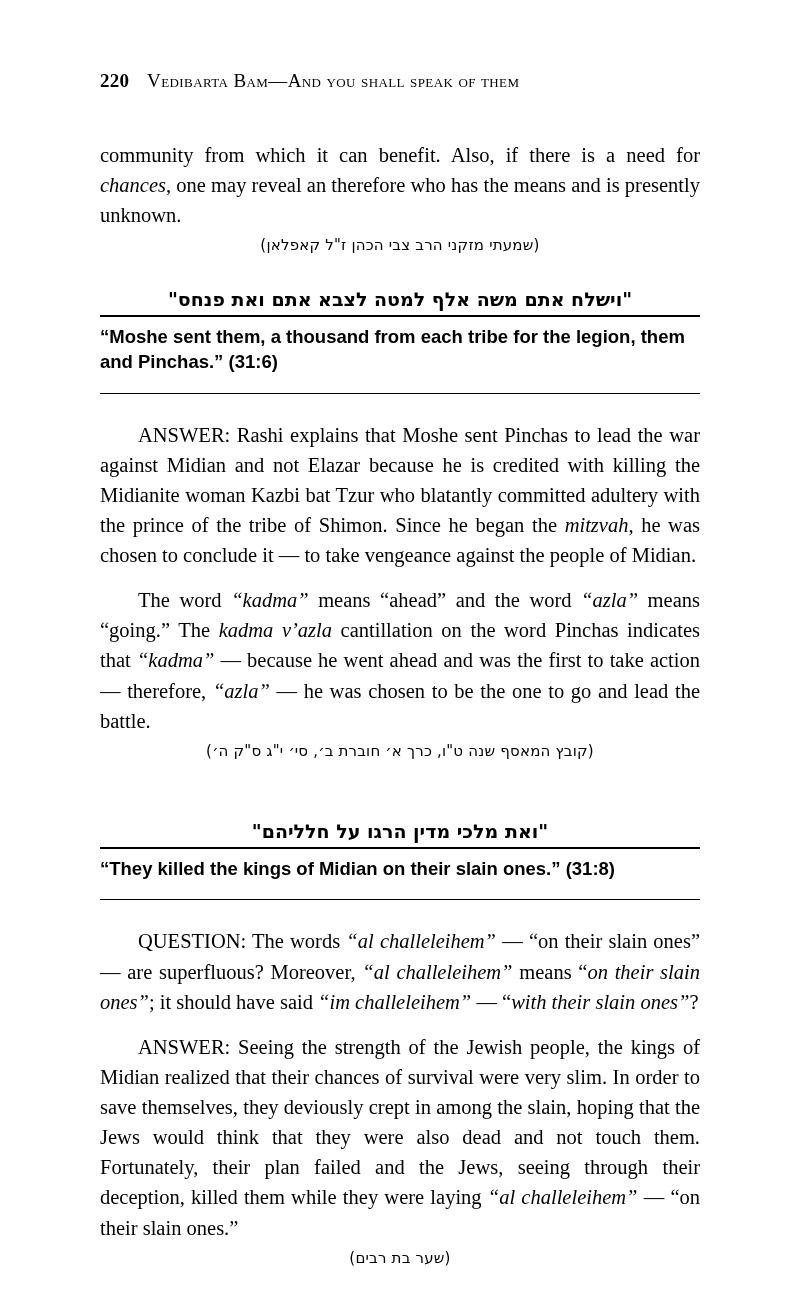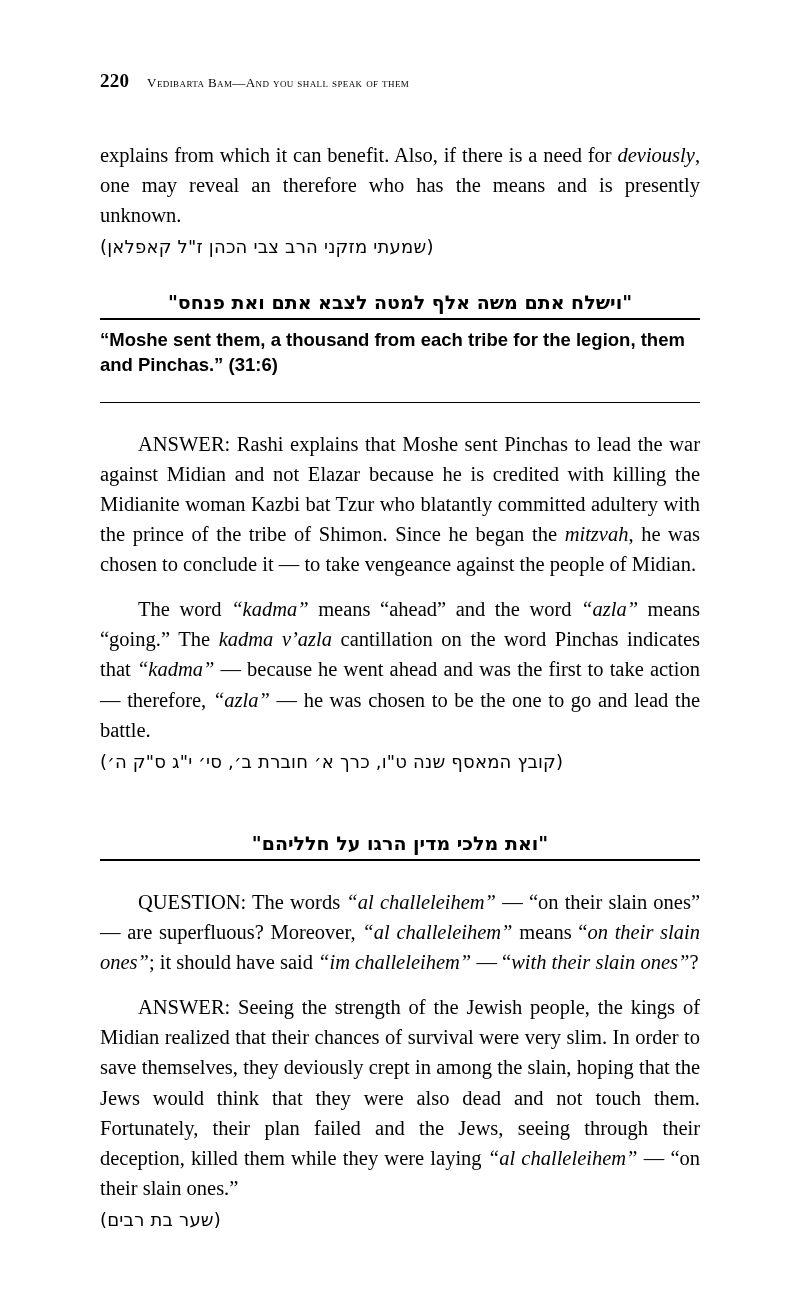--- a/index.html
+++ b/index.html
@@ -30,21 +30,21 @@
     align-items: baseline;
     gap: 18px;
     font-family: "Liberation Serif", serif;
   }
   .folio {
     font-size: 19px;
     font-weight: bold;
     letter-spacing: 0.2px;
   }
   .head-title {
-    font-size: 13px;
+    font-size: 19px;
     font-variant: small-caps;
     letter-spacing: 0.4px;
     white-space: nowrap;
   }
 
   
   .body-block {
     margin-top: 48px;
   }
   p.para {
@@ -59,22 +59,22 @@
     text-indent: 38px;
   }
   p.para + p.para {
     margin-top: 15px;
   }
   .ital { font-style: italic; }
 
   
   .credit {
     direction: rtl;
-    text-align: left;
-    font-size: 18px;
+    text-align: center;
+    font-size: 15px;
     font-family: "DejaVu Sans", sans-serif;
     margin-top: 6px;
     letter-spacing: 0.2px;
   }
 
   
   .verse-head {
     margin-top: 34px;
     direction: rtl;
     text-align: center;
@@ -83,41 +83,41 @@
     font-size: 19px;
     padding-bottom: 5px;
     border-bottom: 2.5px solid #000;
   }
   .english-verse {
     font-family: "Liberation Sans", sans-serif;
     font-weight: bold;
     font-size: 18.5px;
     line-height: 1.33;
     padding-top: 8px;
-    padding-bottom: 24px;
+    padding-bottom: 18px;
     border-bottom: 1.2px solid #000;
     text-align: left;
   }
   .section { margin-bottom: 0; }
   .section .body-block { margin-top: 26px; }
 
   .spacer-lg { height: 26px; }
 </style>
 </head>
 <body>
 
 <div class="page">
 
   <div class="running-head">
     <span class="folio">220</span>
     <span class="head-title">Vedibarta Bam—And you shall speak of them</span>
   </div>
 
   <div class="body-block">
-    <p class="para"><span>explains from which it can benefit. Also, if there is a need for </span><span class="ital">deviously</span><span>, one may reveal an therefore who has the means and is presently unknown.</span></p>
+    <p class="para"><span>community from which it can benefit. Also, if there is a need for </span><span class="ital">chances</span><span>, one may reveal an therefore who has the means and is presently unknown.</span></p>
     <div class="credit">(שמעתי מזקני הרב צבי הכהן ז"ל קאפלאן)</div>
   </div>
 
   <div class="section">
     <div class="verse-head">"וישלח אתם משה אלף למטה לצבא אתם ואת פנחס"</div>
     <div class="english-verse">“Moshe sent them, a thousand from each tribe for the legion, them and Pinchas.” (31:6)</div>
 
     <div class="body-block">
 
       <p class="para indent"><span>ANSWER:</span><span> Rashi explains that Moshe sent Pinchas to lead the war against Midian and not Elazar because he is credited with killing the Midianite woman Kazbi bat Tzur who blatantly committed adultery with the prince of the tribe of Shimon. Since he began the </span><span class="ital">mitzvah</span><span>, he was chosen to conclude it — to take vengeance against the people of Midian.</span></p>
@@ -125,20 +125,21 @@
       <p class="para indent"><span>The word </span><span class="ital">“kadma”</span><span> means “ahead” and the word </span><span class="ital">“azla”</span><span> means “going.” The </span><span class="ital">kadma v’azla</span><span> cantillation on the word Pinchas indicates that </span><span class="ital">“kadma”</span><span> — because he went ahead and was the first to take action — therefore, </span><span class="ital">“azla”</span><span> — he was chosen to be the one to go and lead the battle.</span></p>
 
       <div class="credit">(קובץ המאסף שנה ט"ו, כרך א׳ חוברת ב׳, סי׳ י"ג ס"ק ה׳)</div>
     </div>
   </div>
 
   <div class="spacer-lg"></div>
 
   <div class="section">
     <div class="verse-head">"ואת מלכי מדין הרגו על חלליהם"</div>
+    <div class="english-verse">“They killed the kings of Midian on their slain ones.” (31:8)</div>
 
     <div class="body-block">
       <p class="para indent"><span>QUESTION:</span><span> The words </span><span class="ital">“al challeleihem”</span><span> — “on their slain ones” — are superfluous? Moreover, </span><span class="ital">“al challeleihem”</span><span> means “</span><span class="ital">on their slain ones”</span><span>; it should have said </span><span class="ital">“im challeleihem”</span><span> — “</span><span class="ital">with their slain ones”</span><span>?</span></p>
 
       <p class="para indent"><span>ANSWER:</span><span> Seeing the strength of the Jewish people, the kings of Midian realized that their chances of survival were very slim. In order to save themselves, they deviously crept in among the slain, hoping that the Jews would think that they were also dead and not touch them. Fortunately, their plan failed and the Jews, seeing through their deception, killed them while they were laying </span><span class="ital">“al challeleihem”</span><span> — “on their slain ones.”</span></p>
 
       <div class="credit">(שער בת רבים)</div>
     </div>
   </div>
 

